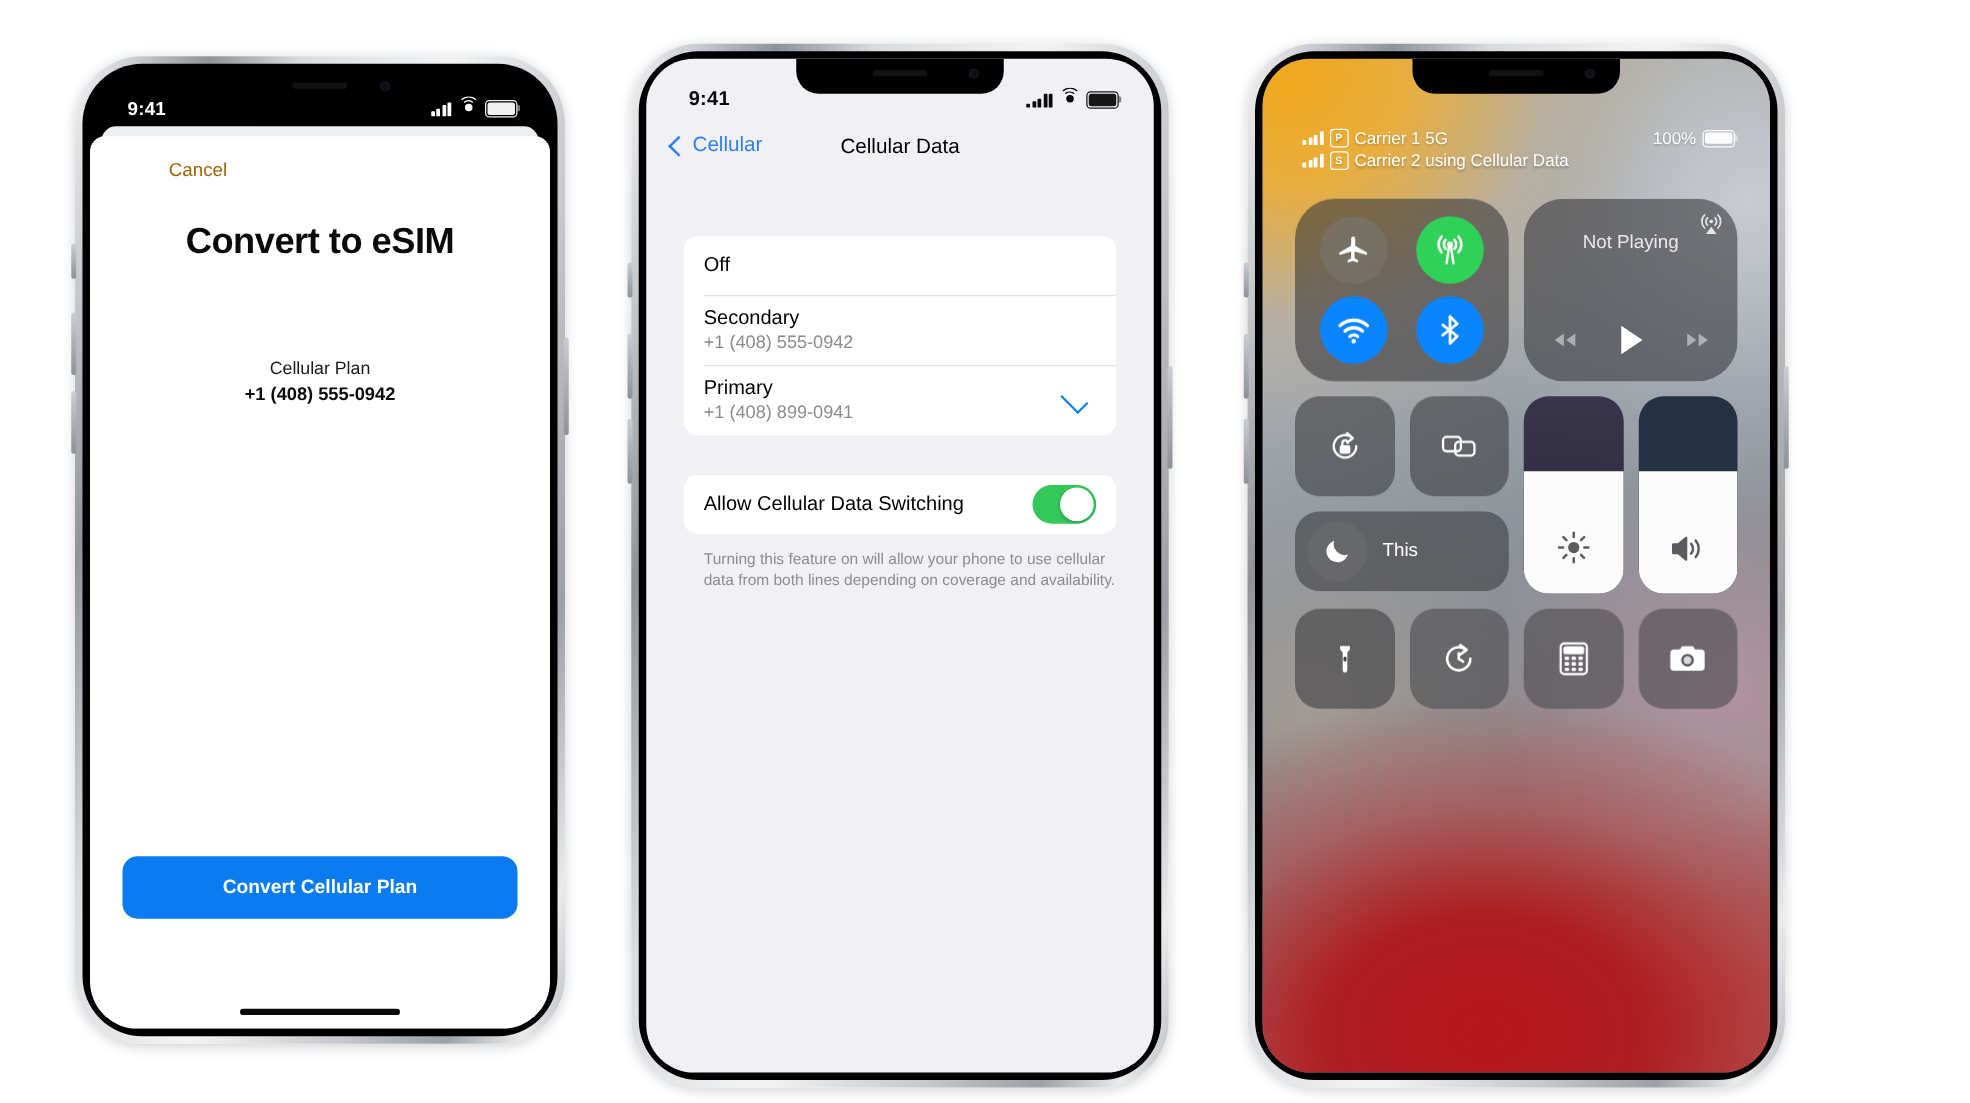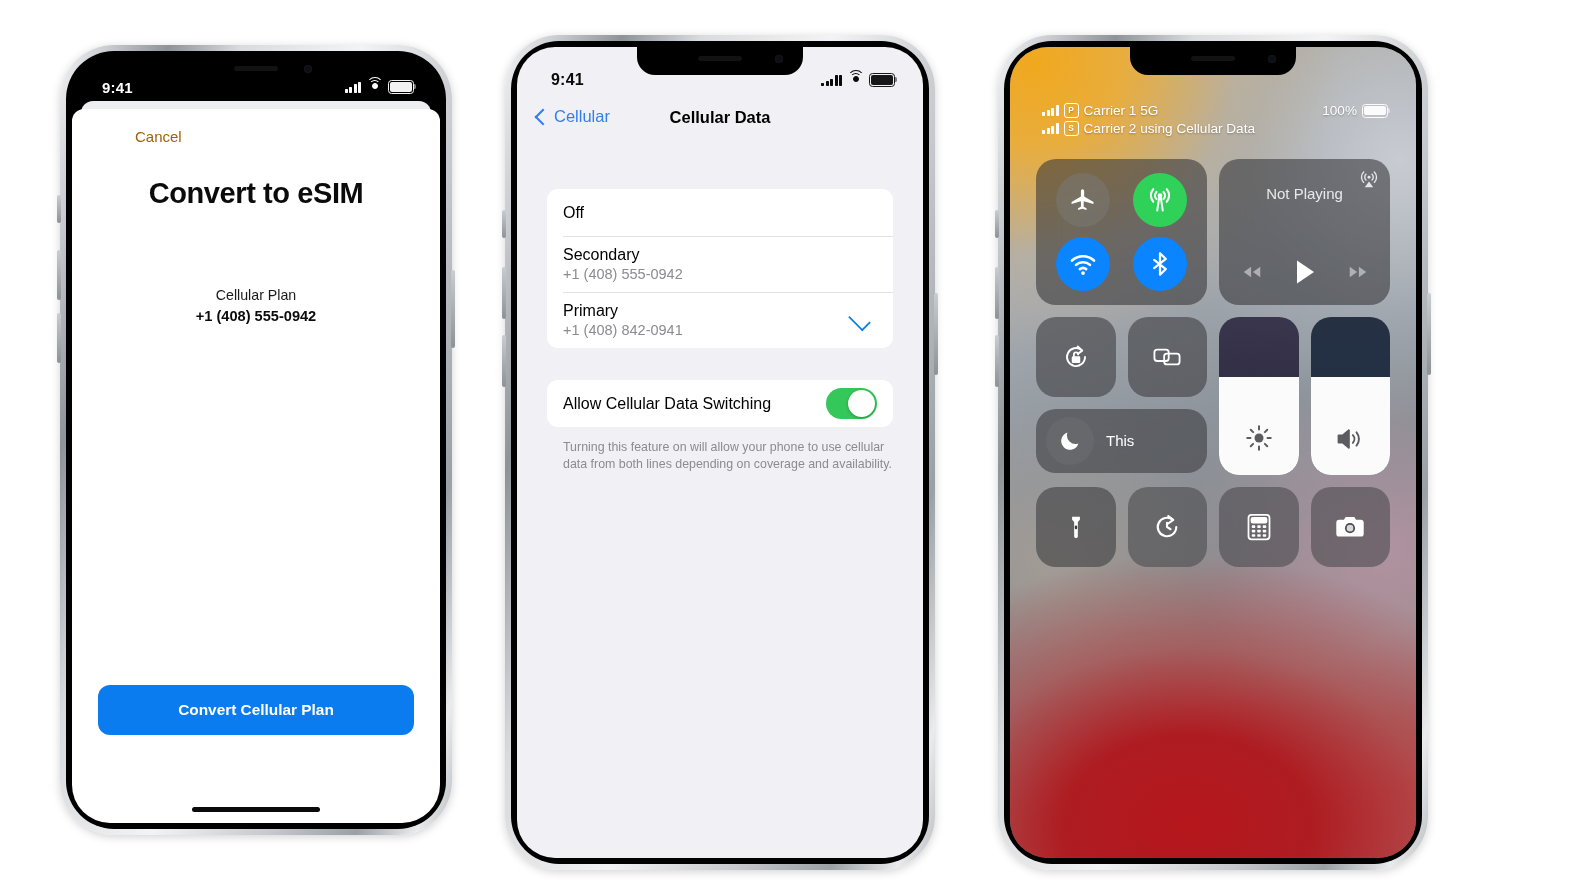--- a/index.html
+++ b/index.html
@@ -134,21 +134,21 @@
   .p2-nav{
     position:absolute;left:0;right:0;top:50px;height:48px;
   }
   .p2-back{
     position:absolute;left:20px;top:10px;display:flex;align-items:center;gap:5px;
     color:#2f7ff0;font-size:16.5px;cursor:pointer;
   }
   .chev{width:10px;height:10px;border-left:2.4px solid currentColor;border-bottom:2.4px solid currentColor;transform:rotate(45deg);display:inline-block;}
   .p2-navtitle{
     position:absolute;left:0;right:0;top:11px;text-align:center;
-    font-size:16.5px;font-weight:bold;color:#000;
+    font-size:16.5px;font-weight:normal;color:#000;
   }
   .p2-group{
     position:absolute;left:30px;right:30px;
     background:#fff;border-radius:11px;overflow:hidden;
   }
   #p2-group-lines{top:142px;}
   .p2-row{
     position:relative;display:flex;align-items:center;justify-content:space-between;
     padding:0 16px;box-sizing:border-box;min-height:47px;
   }
@@ -210,21 +210,21 @@
 
   .cc{
     position:absolute;left:26px;right:26px;top:112px;z-index:20;
     display:flex;flex-direction:column;gap:12px;
   }
   .cc-row{display:flex;gap:12px;}
   .glass{
     background:rgba(48,48,52,.56);
     backdrop-filter:blur(18px);
     -webkit-backdrop-filter:blur(18px);
-    border-radius:20px;
+    border-radius:32px;
   }
   .cc-conn{
     width:50%;padding:14px;box-sizing:border-box;
     display:grid;grid-template-columns:1fr 1fr;gap:10px;place-items:center;
   }
   .circbtn{
     width:54px;height:54px;border-radius:50%;
     display:flex;align-items:center;justify-content:center;
     color:#fff;cursor:pointer;
   }
@@ -379,21 +379,21 @@
         </div>
         <div class="p2-row two">
           <div class="p2-rowtexts">
             <span class="p2-rowtitle">Secondary</span>
             <span class="p2-rowsub">+1 (408) 555-0942</span>
           </div>
         </div>
         <div class="p2-row two">
           <div class="p2-rowtexts">
             <span class="p2-rowtitle">Primary</span>
-            <span class="p2-rowsub">+1 (408) 842-0941</span>
+            <span class="p2-rowsub">+1 (408) 899-0941</span>
           </div>
           <span class="p2-check"></span>
         </div>
       </div>
 
       <div class="p2-group" id="p2-group-switch">
         <div class="p2-row">
           <span class="p2-switchlabel">Allow Cellular Data Switching</span>
           <span class="toggle">
               <i></i>

